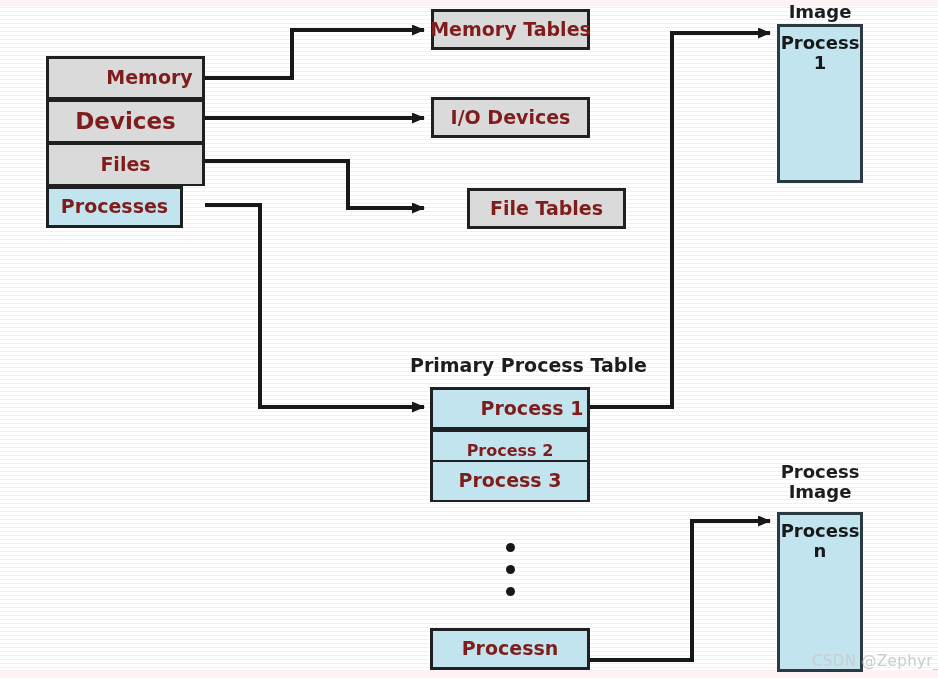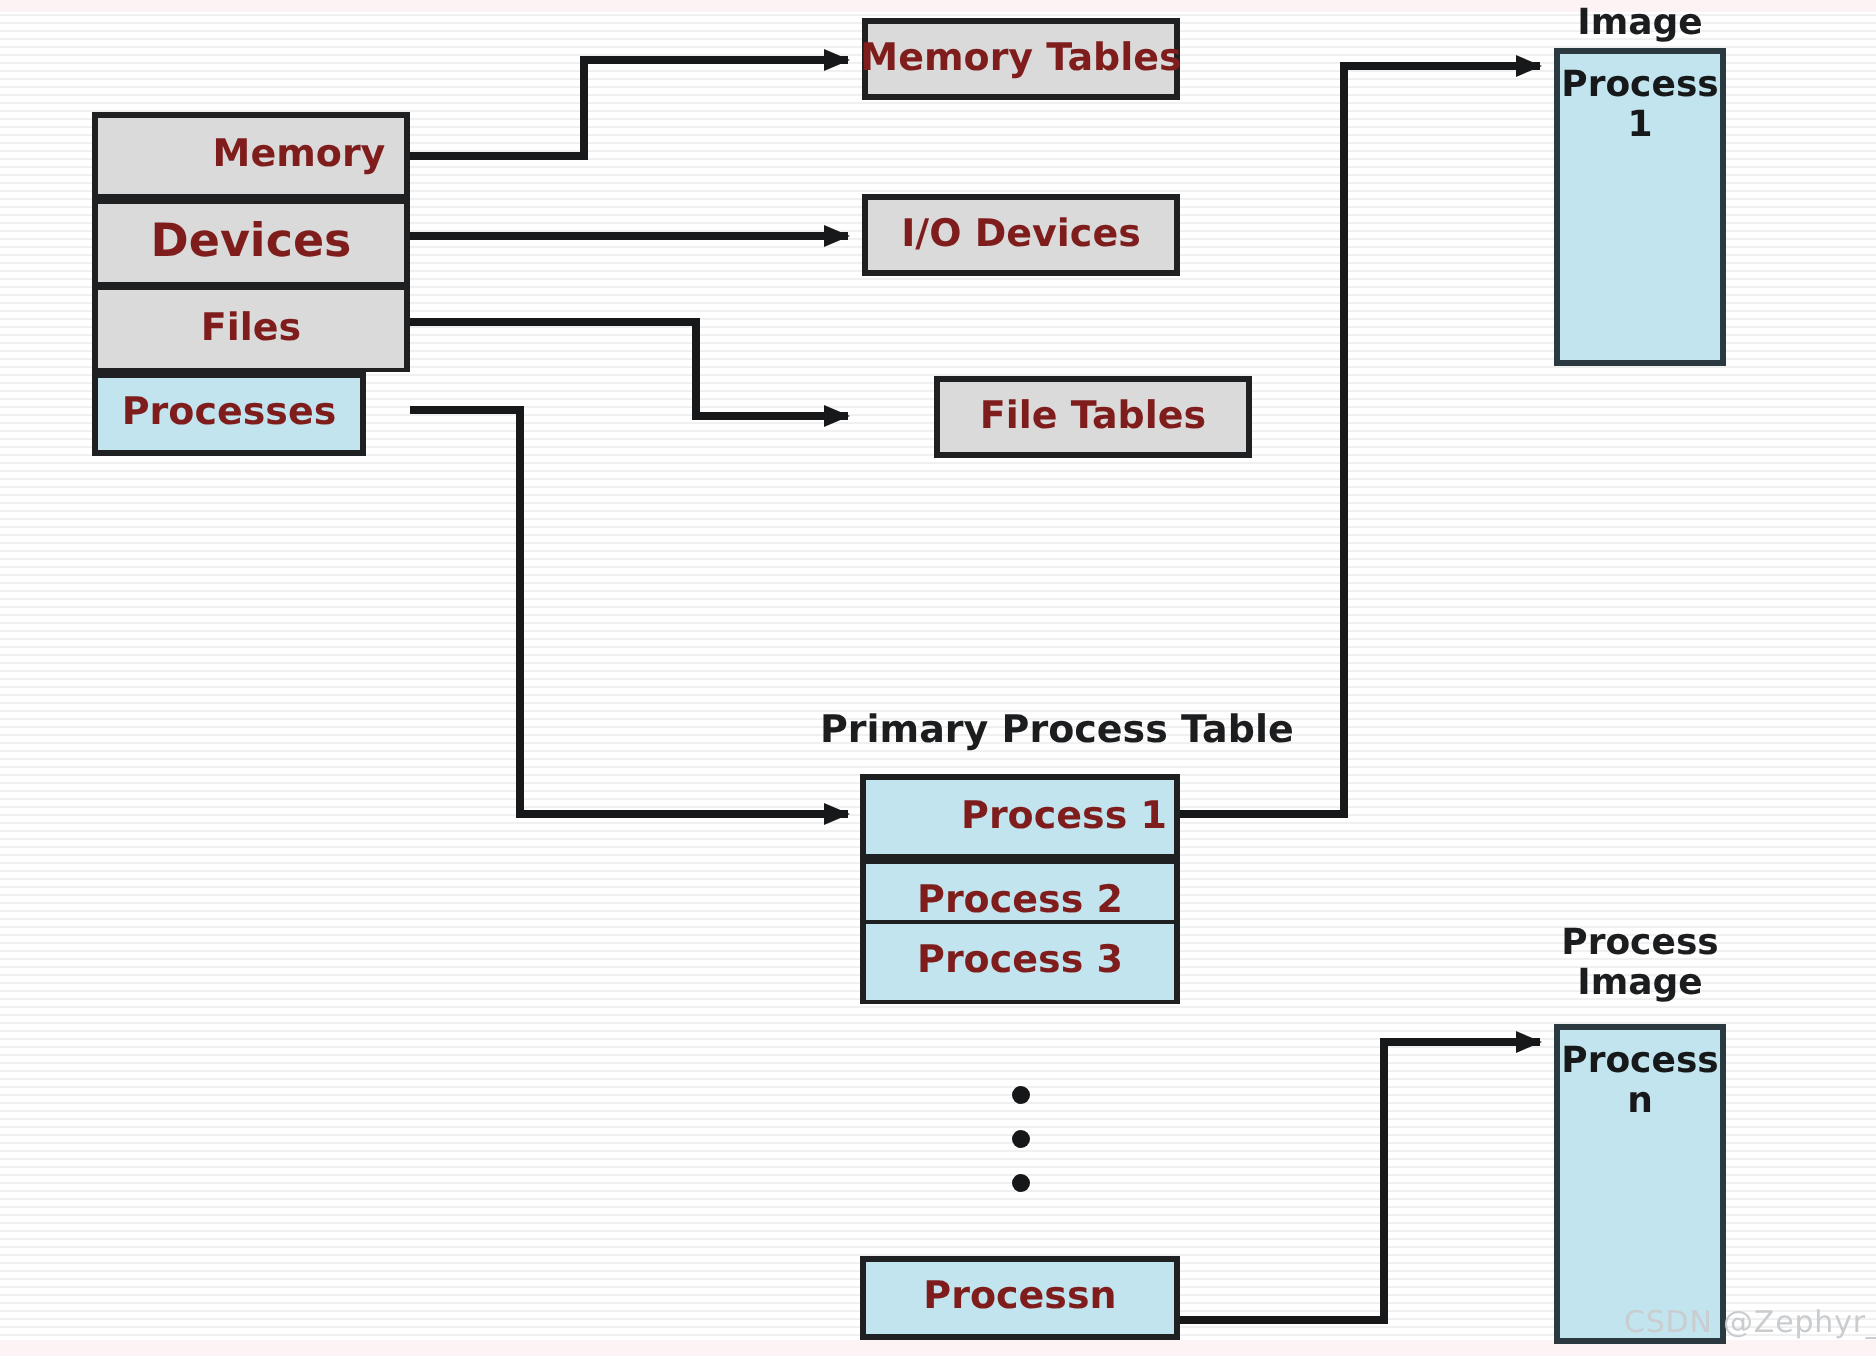--- a/index.html
+++ b/index.html
@@ -142,21 +142,21 @@
     <span>File Tables</span>
   </div>
 
   <div class="caption" style="left:410px;top:355px;width:220px;font-size:19px;">
     <span>Primary Process Table</span>
   </div>
 
   <div class="box blue" style="left:430px;top:387px;width:160px;height:43px;font-size:19px;padding-left:44px;">
     <span>Process 1</span>
   </div>
-  <div class="box blue stackmid" style="left:430px;top:430px;width:160px;height:42px;font-size:19px;">
+  <div class="box blue stackmid" style="left:430px;top:430px;width:160px;height:42px;font-size:16px;">
     <span>Process 2</span>
   </div>
   <div class="box blue stackmid" style="left:430px;top:460px;width:160px;height:42px;font-size:19px;">
     <span>Process 3</span>
   </div>
 
   <div class="dot" style="left:506px;top:543px;"></div>
   <div class="dot" style="left:506px;top:565px;"></div>
   <div class="dot" style="left:506px;top:587px;"></div>
 

